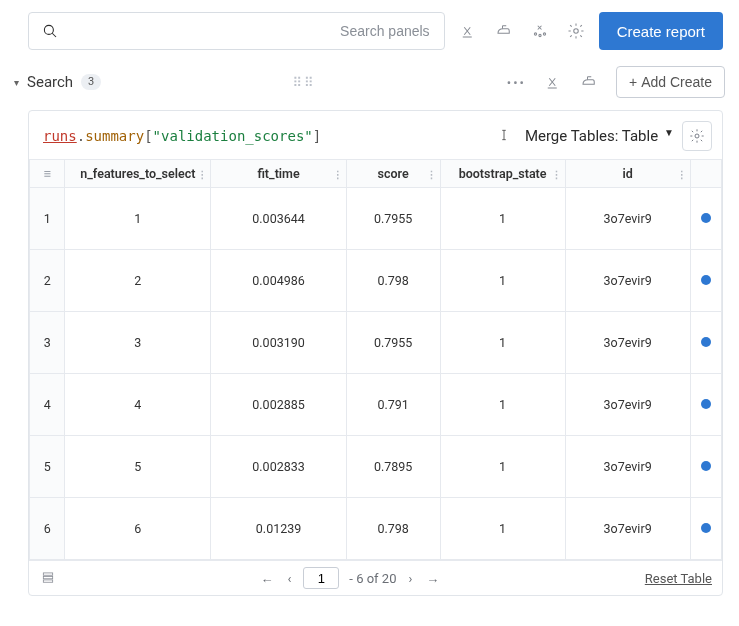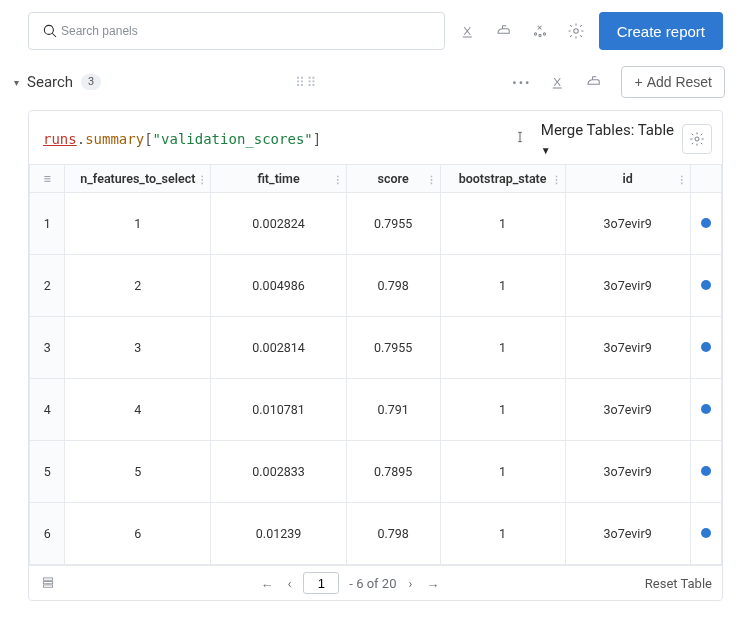--- a/index.html
+++ b/index.html
@@ -24,23 +24,24 @@
     height: 38px;
     display: flex;
     align-items: center;
     padding: 0 12px;
     background: #fff;
   }
   .search-box input {
     border: none;
     outline: none;
     flex: 1;
-    font-size: 12px;
+    font-size: 14px;
     color: #0f172a;
     background: transparent;
+    text-align: right;
   }
   .search-box input::placeholder { color: #8a8f97; }
   .icon-strip {
     display: flex;
     align-items: center;
     gap: 18px;
     padding: 0 6px;
     color: #888c94;
   }
   .ico { width: 18px; height: 18px; display: inline-flex; align-items: center; justify-content: center; }
@@ -115,21 +116,20 @@
   .tok-prop { color: #a16207; }
   .tok-str { color: #1b7f3f; }
   .cursor-icon { color: #555; margin: 0 6px; }
   .merge-select {
     color: #2b2b2b;
     font-size: 15px;
     display: flex;
     align-items: flex-start;
     gap: 6px;
     cursor: pointer;
-    flex-direction: column;
   }
   .gear-btn {
     width: 30px;
     height: 30px;
     border: 1px solid #d8dde3;
     border-radius: 4px;
     display: flex;
     align-items: center;
     justify-content: center;
     color: #707580;
@@ -186,21 +186,21 @@
   .page-input {
     width: 36px;
     height: 22px;
     text-align: center;
     border: 1px solid #c9ced6;
     border-radius: 3px;
     font-size: 13px;
   }
   .pager { display: flex; align-items: center; gap: 10px; margin: 0 auto; color: #6a6e75; }
   .pager .nav { cursor: pointer; padding: 0 2px; }
-  .reset-link { color: #555; cursor: pointer; }
+  .reset-link { color: #555; cursor: pointer; text-decoration: underline; }
   .layout-icon { color: #8a8e96; padding-left: 2px; }
 </style>
 </head>
 <body>
 
 <div class="topbar">
   <div class="search-box">
     <span class="ico">
       <svg viewBox="0 0 24 24">
           <circle cx="10.5" cy="10.5" r="6"></circle>
@@ -258,21 +258,21 @@
     </span>
     <span class="ico">
       <svg viewBox="0 0 24 24">
           <path d="M4 15 Q4 9 11 9 L17 9 Q19 9 19 12 L19 15 Z"></path>
           <line x1="10" y1="9" x2="10" y2="5"></line>
           <line x1="10" y1="5" x2="15" y2="5"></line>
         </svg>
     </span>
     <button class="btn-outline">
       <span>+</span>
-      <span>Add Reset</span>
+      <span>Add Create</span>
     </button>
   </div>
 </div>
 
 <div class="panel">
   <div class="panel-head">
     <div class="code-expr">
       <span class="tok-obj">runs</span><span class="tok-dot">.</span><span class="tok-prop">summary</span><span class="tok-br">[</span><span class="tok-str">"validation_scores"</span><span class="tok-br">]</span>
     </div>
     <span class="flex-spacer"></span>
@@ -311,48 +311,48 @@
         <th><span>score</span><span class="col-menu">⋮</span></th>
         <th><span>bootstrap_state</span><span class="col-menu">⋮</span></th>
         <th><span>id</span><span class="col-menu">⋮</span></th>
         <th></th>
       </tr>
     </thead>
     <tbody id="table-body">
         <tr>
           <td class="col-idx">1</td>
           <td>1</td>
-          <td>0.002824</td>
+          <td>0.003644</td>
           <td>0.7955</td>
           <td>1</td>
           <td>3o7evir9</td>
           <td><span class="dot"></span></td>
         </tr>
         <tr>
           <td class="col-idx">2</td>
           <td>2</td>
           <td>0.004986</td>
           <td>0.798</td>
           <td>1</td>
           <td>3o7evir9</td>
           <td><span class="dot"></span></td>
         </tr>
         <tr>
           <td class="col-idx">3</td>
           <td>3</td>
-          <td>0.002814</td>
+          <td>0.003190</td>
           <td>0.7955</td>
           <td>1</td>
           <td>3o7evir9</td>
           <td><span class="dot"></span></td>
         </tr>
         <tr>
           <td class="col-idx">4</td>
           <td>4</td>
-          <td>0.010781</td>
+          <td>0.002885</td>
           <td>0.791</td>
           <td>1</td>
           <td>3o7evir9</td>
           <td><span class="dot"></span></td>
         </tr>
         <tr>
           <td class="col-idx">5</td>
           <td>5</td>
           <td>0.002833</td>
           <td>0.7895</td>

